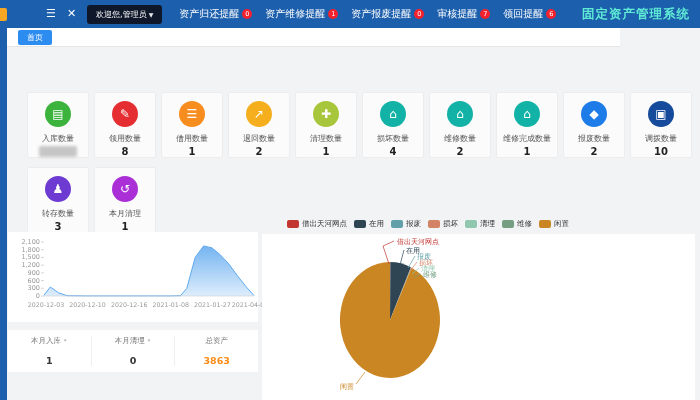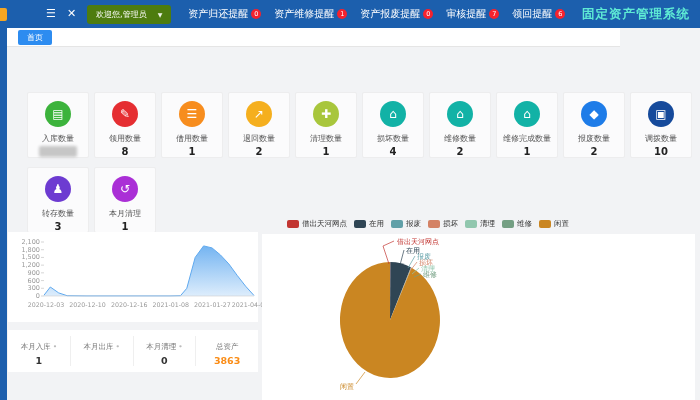--- a/index.html
+++ b/index.html
@@ -5,21 +5,21 @@
   html,body{margin:0;padding:0;background:#dcdcdc;}
   *{box-sizing:border-box;font-family:"DejaVu Sans","Liberation Sans",sans-serif;}
   .screen{position:relative;width:700px;height:400px;background:#f2f3f5;overflow:hidden;}
 
   
   .navbar{position:absolute;left:0;top:0;width:700px;height:28px;background:#1c5fad;
           display:flex;align-items:center;gap:11px;padding:0 10px 0 0;}
   .logo{width:11px;height:13px;background:#f5a623;border-radius:2px;margin-left:-4px;}
   .nav-ic{color:#fff;font-size:11px;line-height:28px;cursor:pointer;}
   .nav-ic.burger{margin-left:28px;}
-  .user-btn{display:flex;align-items:center;gap:11px;background:#4d7c0f;border:none;border-radius:3px;
+  .user-btn{display:flex;align-items:center;gap:2px;background:#0f172a;border:none;border-radius:3px;
             color:#fff;font-size:8px;padding:4px 9px;cursor:pointer;}
   .user-btn .caret{font-size:6px;opacity:.9;}
   .nav-items{display:flex;align-items:center;gap:13px;margin-left:6px;}
   .nav-item{display:flex;align-items:center;gap:3px;cursor:pointer;}
   .nav-item .lbl{color:#fff;font-size:10px;}
   .badge{min-width:10px;height:10px;border-radius:50%;background:#f5222d;color:#fff;
          font-size:6.5px;line-height:10px;text-align:center;padding:0 1px;}
   .app-title{margin-left:auto;color:#5eead4;font-weight:bold;font-size:12.5px;letter-spacing:1px;}
 
   
@@ -38,21 +38,21 @@
   .card-ic{width:26px;height:26px;border-radius:50%;color:#fff;font-size:12px;line-height:26px;
            text-align:center;}
   .card-lb{font-size:8px;color:#555;margin-top:6px;white-space:nowrap;}
   .card-v{font-size:10px;font-weight:bold;color:#222;margin-top:2px;}
   .redact{width:38px;height:11px;background:#c6c6c6;border-radius:2px;margin-top:2px;filter:blur(1.5px);}
 
   
   .panel{position:absolute;background:#fff;}
   .area-panel{left:8px;top:232px;width:250px;height:90px;}
   .summary-panel{left:8px;top:330px;width:250px;height:42px;display:flex;align-items:center;}
-  .sum-cell{flex:1;height:30px;display:flex;flex-direction:column;align-items:center;justify-content:flex-end;
+  .sum-cell{flex:1;height:30px;display:flex;flex-direction:column;align-items:center;justify-content:space-between;
             border-right:1px solid #efefef;}
   .sum-cell:last-child{border-right:none;}
   .sum-lb{font-size:7.5px;color:#777;white-space:nowrap;}
   .sum-lb .dot{color:#bbb;margin-left:2px;}
   .sum-v{font-size:9.5px;font-weight:bold;color:#333;margin-top:3px;min-height:11px;}
   .sum-v.hl{color:#fa8c16;}
 
   .pie-panel{left:262px;top:234px;width:433px;height:166px;}
   .legend{position:absolute;left:287px;top:219px;display:flex;align-items:center;gap:7px;}
   .lg-item{display:flex;align-items:center;gap:3px;cursor:pointer;}
@@ -203,24 +203,20 @@
         <text x="242" y="75" text-anchor="middle" font-size="6.3" fill="#999">2021-04-01</text>
       </svg>
   </div>
 
   <div class="panel summary-panel" id="summary">
       <div class="sum-cell">
         <div class="sum-lb">本月入库<span class="dot">•</span></div>
         <div class="sum-v">1</div>
       </div>
       <div class="sum-cell">
-        <div class="sum-lb">本月出库<span class="dot">•</span></div>
-        <div class="sum-v"></div>
-      </div>
-      <div class="sum-cell">
         <div class="sum-lb">本月清理<span class="dot">•</span></div>
         <div class="sum-v">0</div>
       </div>
       <div class="sum-cell">
         <div class="sum-lb">总资产</div>
         <div class="sum-v hl">3863</div>
       </div>
     </div>
 
   <div class="legend" id="legend">

